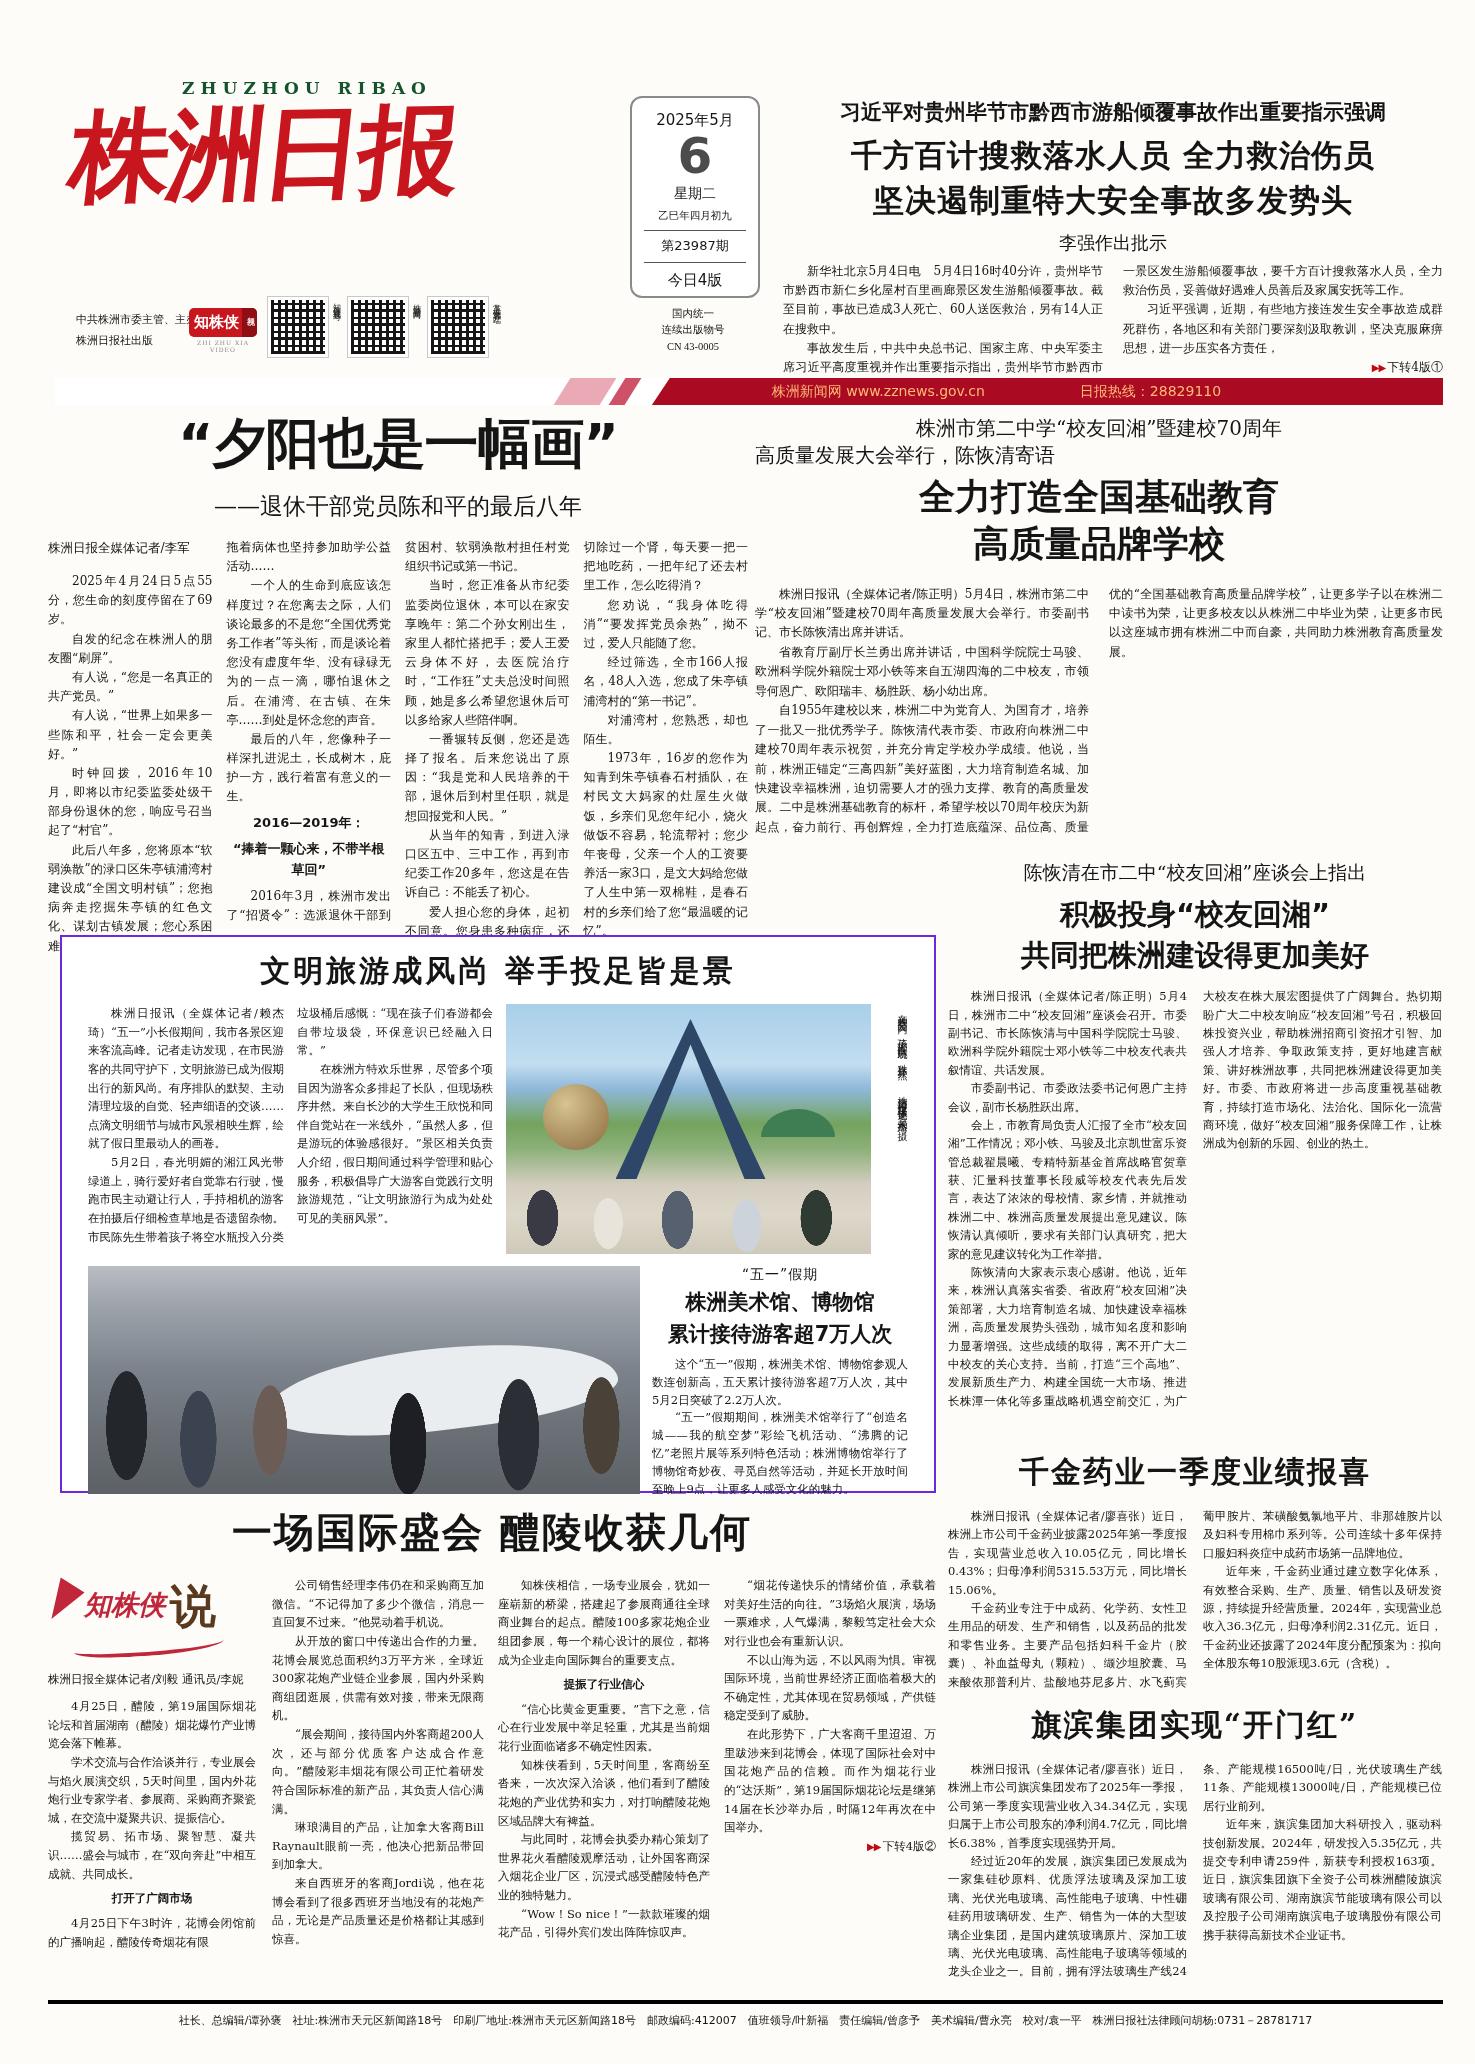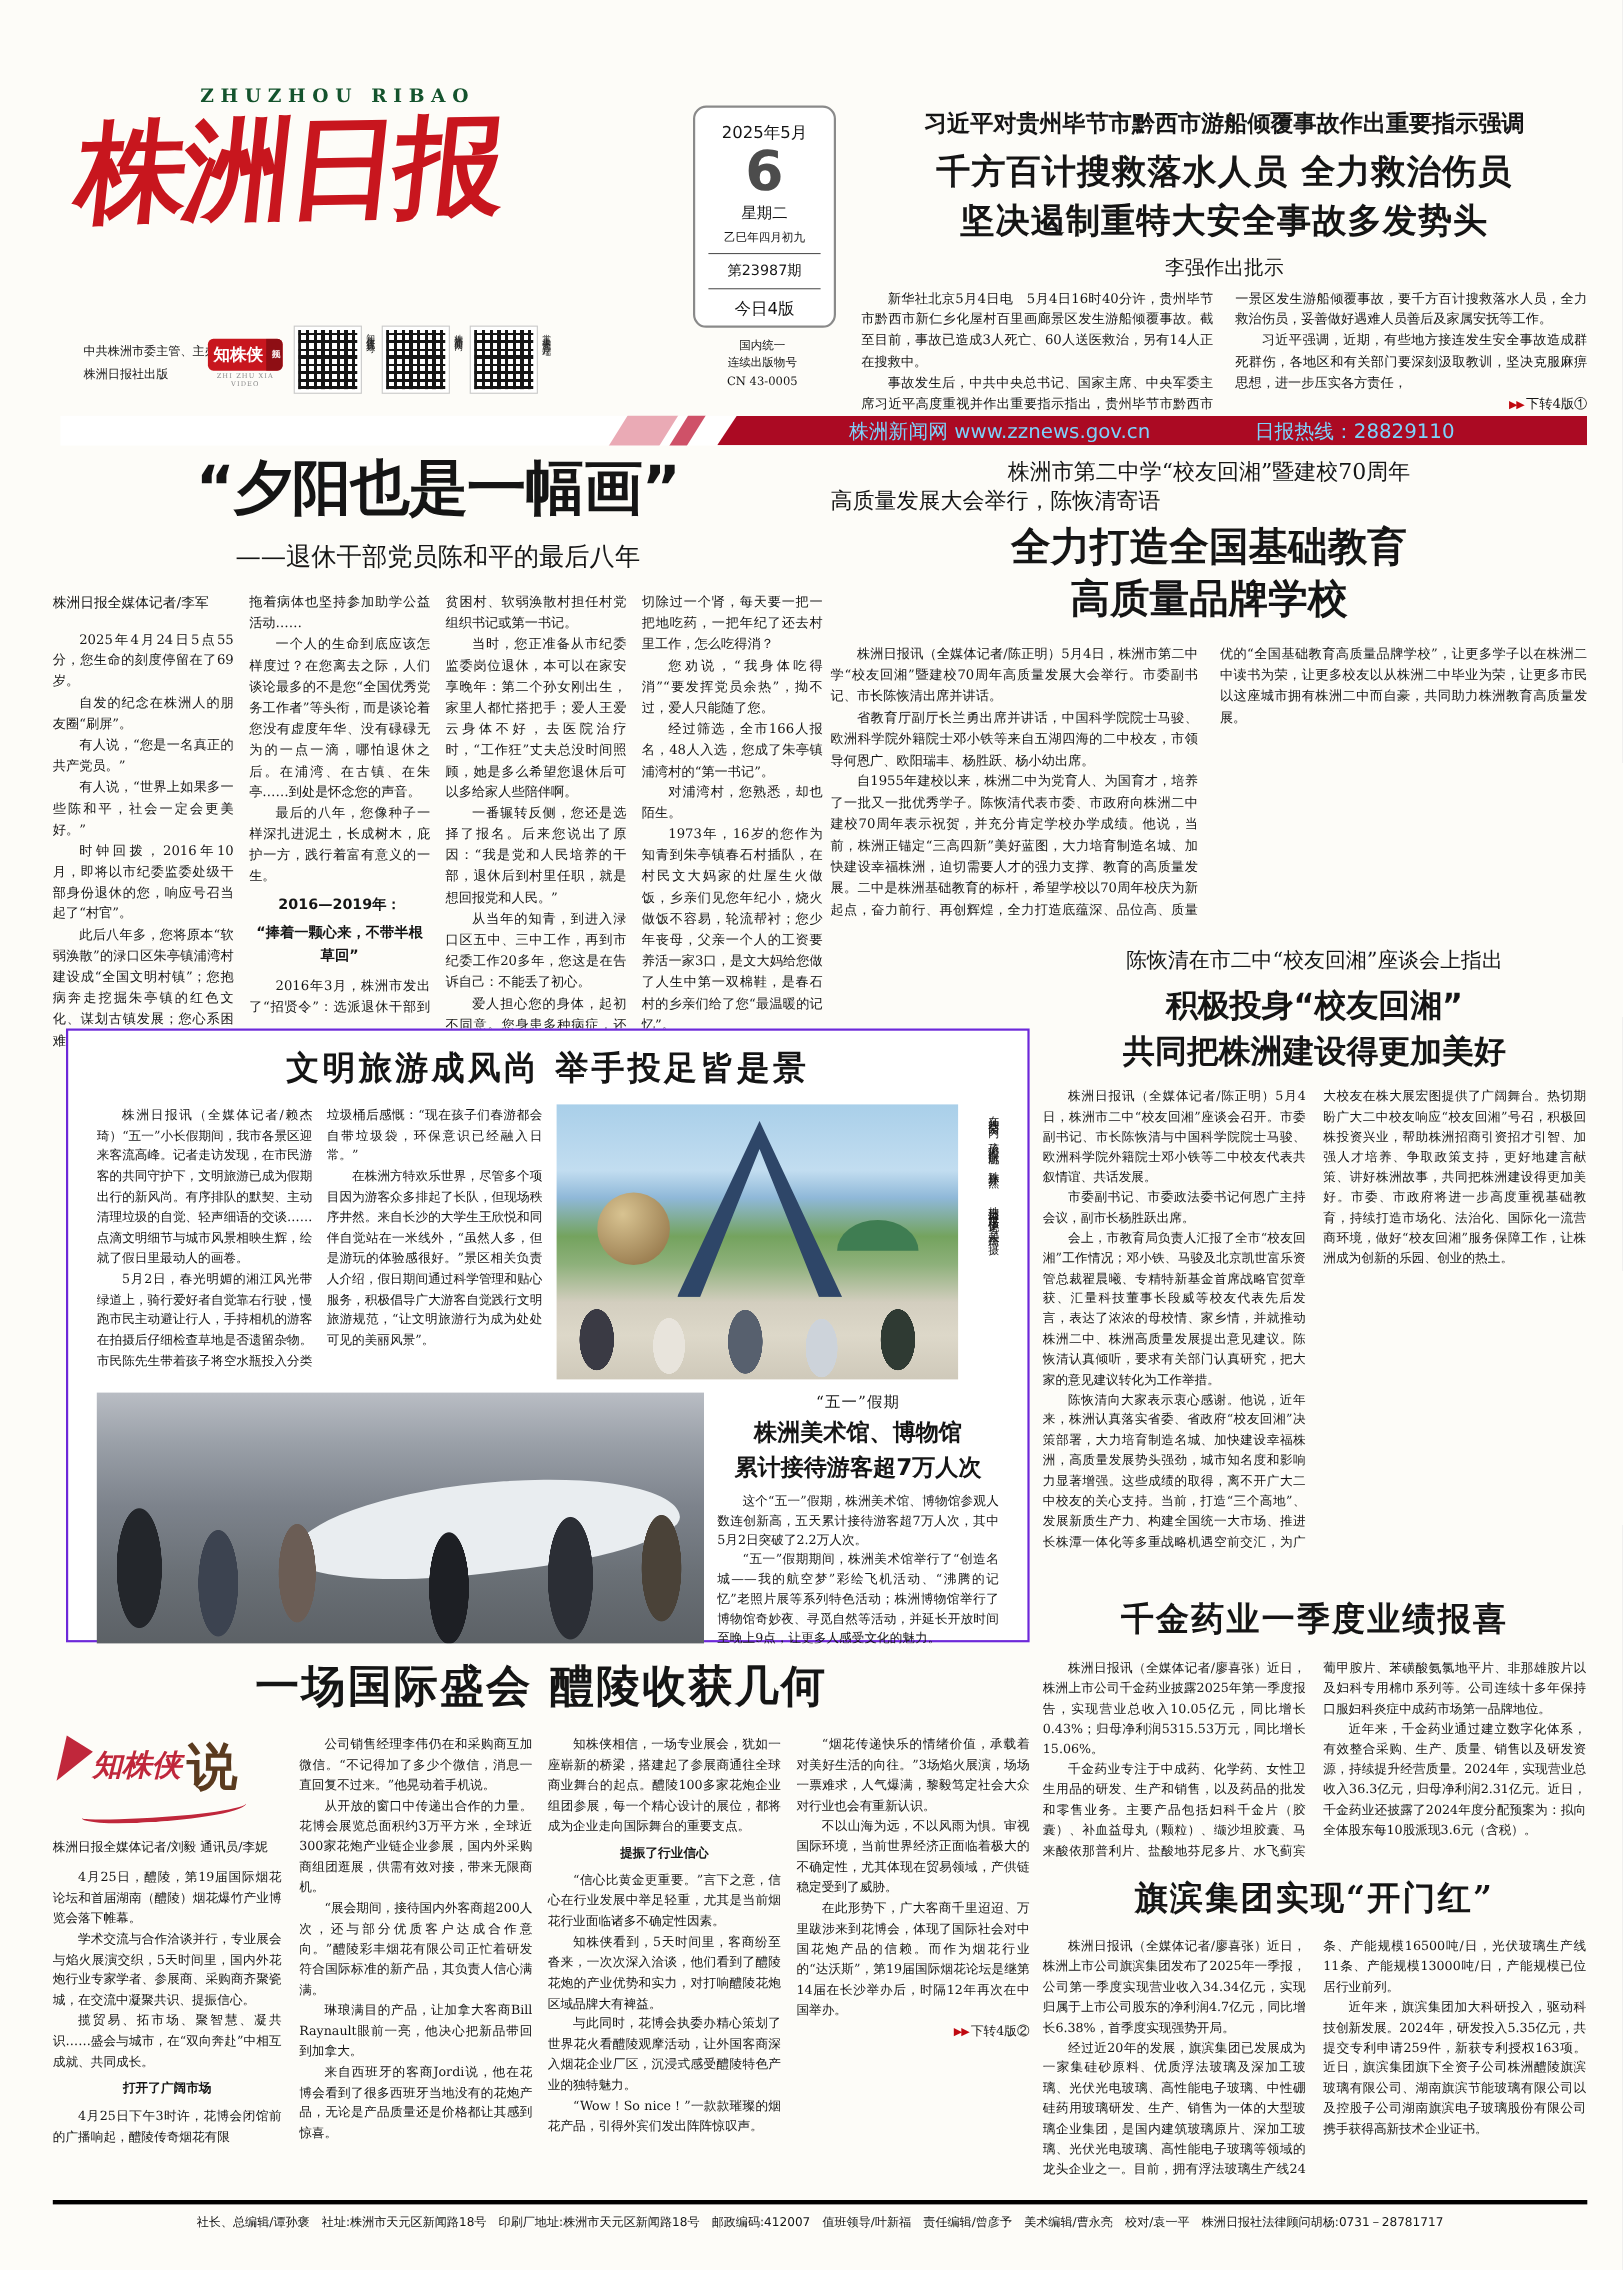--- a/index.html
+++ b/index.html
@@ -33,38 +33,38 @@
 
   .datebox{position:absolute;left:630px;top:96px;width:126px;height:198px;border:2px solid #8a8a8a;
            border-radius:12px;text-align:center;font-family:"DejaVu Sans","Liberation Sans",sans-serif;background:#fff;}
   .db-ym{margin-top:13px;font-size:15px;}
   .db-day{font-size:50px;font-weight:bold;color:#4c4c4c;line-height:1.05;}
   .db-week{font-size:14px;margin-top:2px;}
   .db-lunar{font-size:10.5px;margin-top:6px;}
   .db-hr{border-top:1px solid #555;margin:7px 12px 0;}
   .db-issue{font-size:13px;padding-top:6px;}
   .db-pages{font-size:15px;padding-top:8px;}
-  .cnnum{position:absolute;left:632px;top:306px;width:122px;text-align:center;font-size:10.5px;line-height:1.55;}
+  .cnnum{position:absolute;left:632px;top:306px;width:122px;text-align:center;font-size:10.5px;line-height:1.55;font-family:Liberation Serif, serif;}
   .cnnum div{text-indent:0;}
 
   
   .topstory{position:absolute;left:783px;top:98px;width:660px;}
   .ts-kicker{font-family:"DejaVu Sans",sans-serif;font-weight:bold;font-size:21px;text-align:center;}
   .ts-h1{font-family:"DejaVu Sans",sans-serif;font-weight:bold;font-size:31px;text-align:center;margin-top:9px;letter-spacing:1px;}
   .ts-h2{font-family:"DejaVu Sans",sans-serif;font-weight:bold;font-size:31px;text-align:center;margin-top:3px;letter-spacing:1px;}
   .ts-deck{font-size:18px;text-align:center;margin:9px 0 7px;}
   .ts-body{column-count:2;column-gap:20px;column-fill:auto;height:122px;overflow:hidden;
            font-size:12px;line-height:1.6;text-align:justify;}
 
   
   .redbar{position:absolute;left:55px;top:378px;width:1388px;height:27px;background:#fff;overflow:hidden;}
   .redbar .st1{position:absolute;left:36.5%;top:-4px;bottom:-4px;width:46px;background:#eaaab5;transform:skewX(-32deg);}
   .redbar .st2{position:absolute;left:40.5%;top:-4px;bottom:-4px;width:16px;background:#cf5168;transform:skewX(-32deg);}
-  .rb-right{position:absolute;left:43%;right:0;top:0;bottom:0;background:#ab0a23;color:#7dd3fc;
-            display:flex;align-items:center;font-family:"DejaVu Sans",sans-serif;font-size:18px;
+  .rb-right{position:absolute;left:43%;right:0;top:0;bottom:0;background:#ab0a23;color:#fdba74;
+            display:flex;align-items:center;font-family:"DejaVu Sans",sans-serif;font-size:14px;
             clip-path:polygon(18px 0,100% 0,100% 100%,0 100%);}
   .rb-right .site{margin-left:120px;}
   .rb-right .hotline{margin-left:95px;}
 
   
   .mainstory{position:absolute;left:48px;top:408px;width:700px;}
   .ms-h{font-family:"DejaVu Sans",sans-serif;font-weight:bold;font-size:54px;text-align:center;letter-spacing:-1px;}
   .ms-sub{font-size:23px;text-align:center;margin-top:10px;}
   .ms-body{margin-top:16px;column-count:4;column-gap:14px;column-fill:auto;height:418px;overflow:hidden;
            font-size:12px;line-height:1.6;text-align:justify;}

